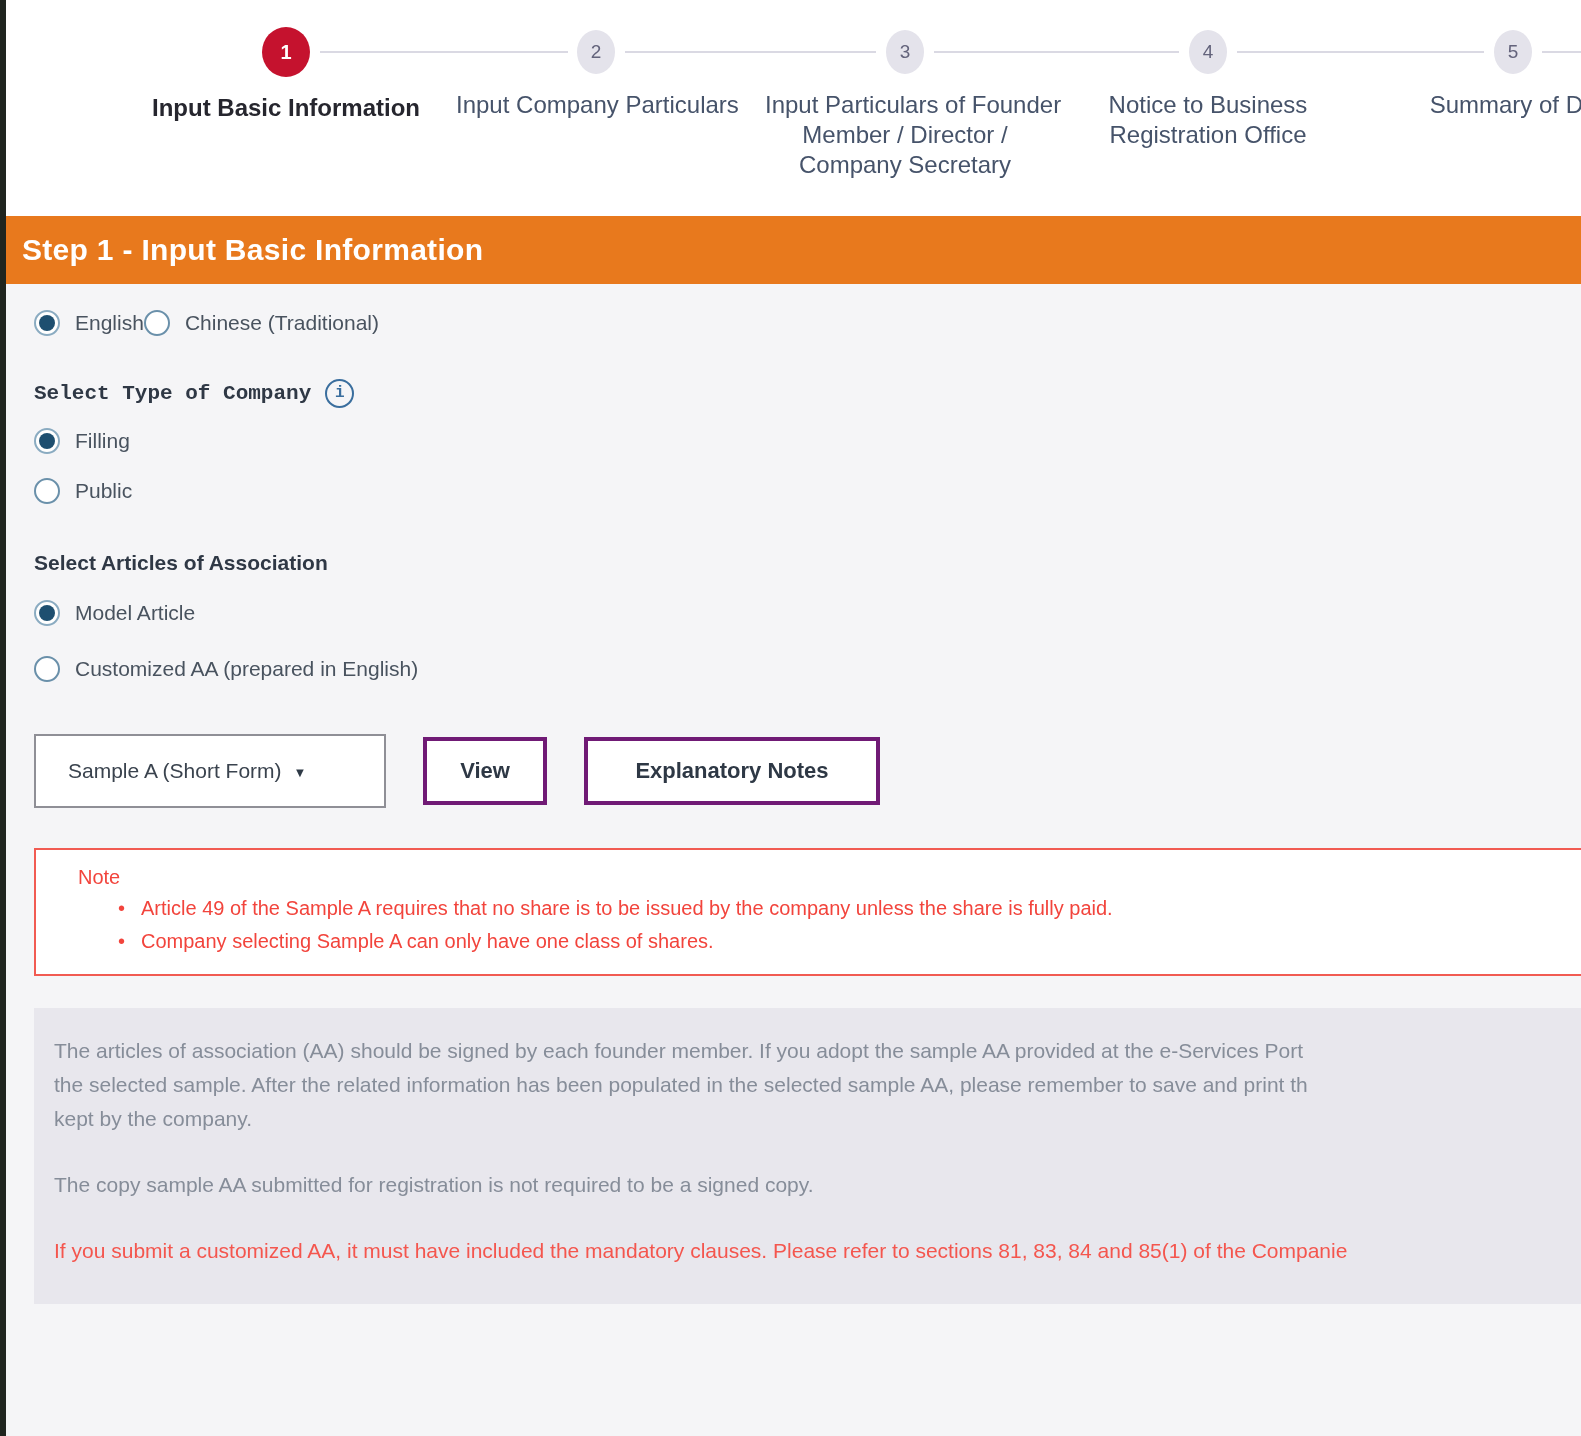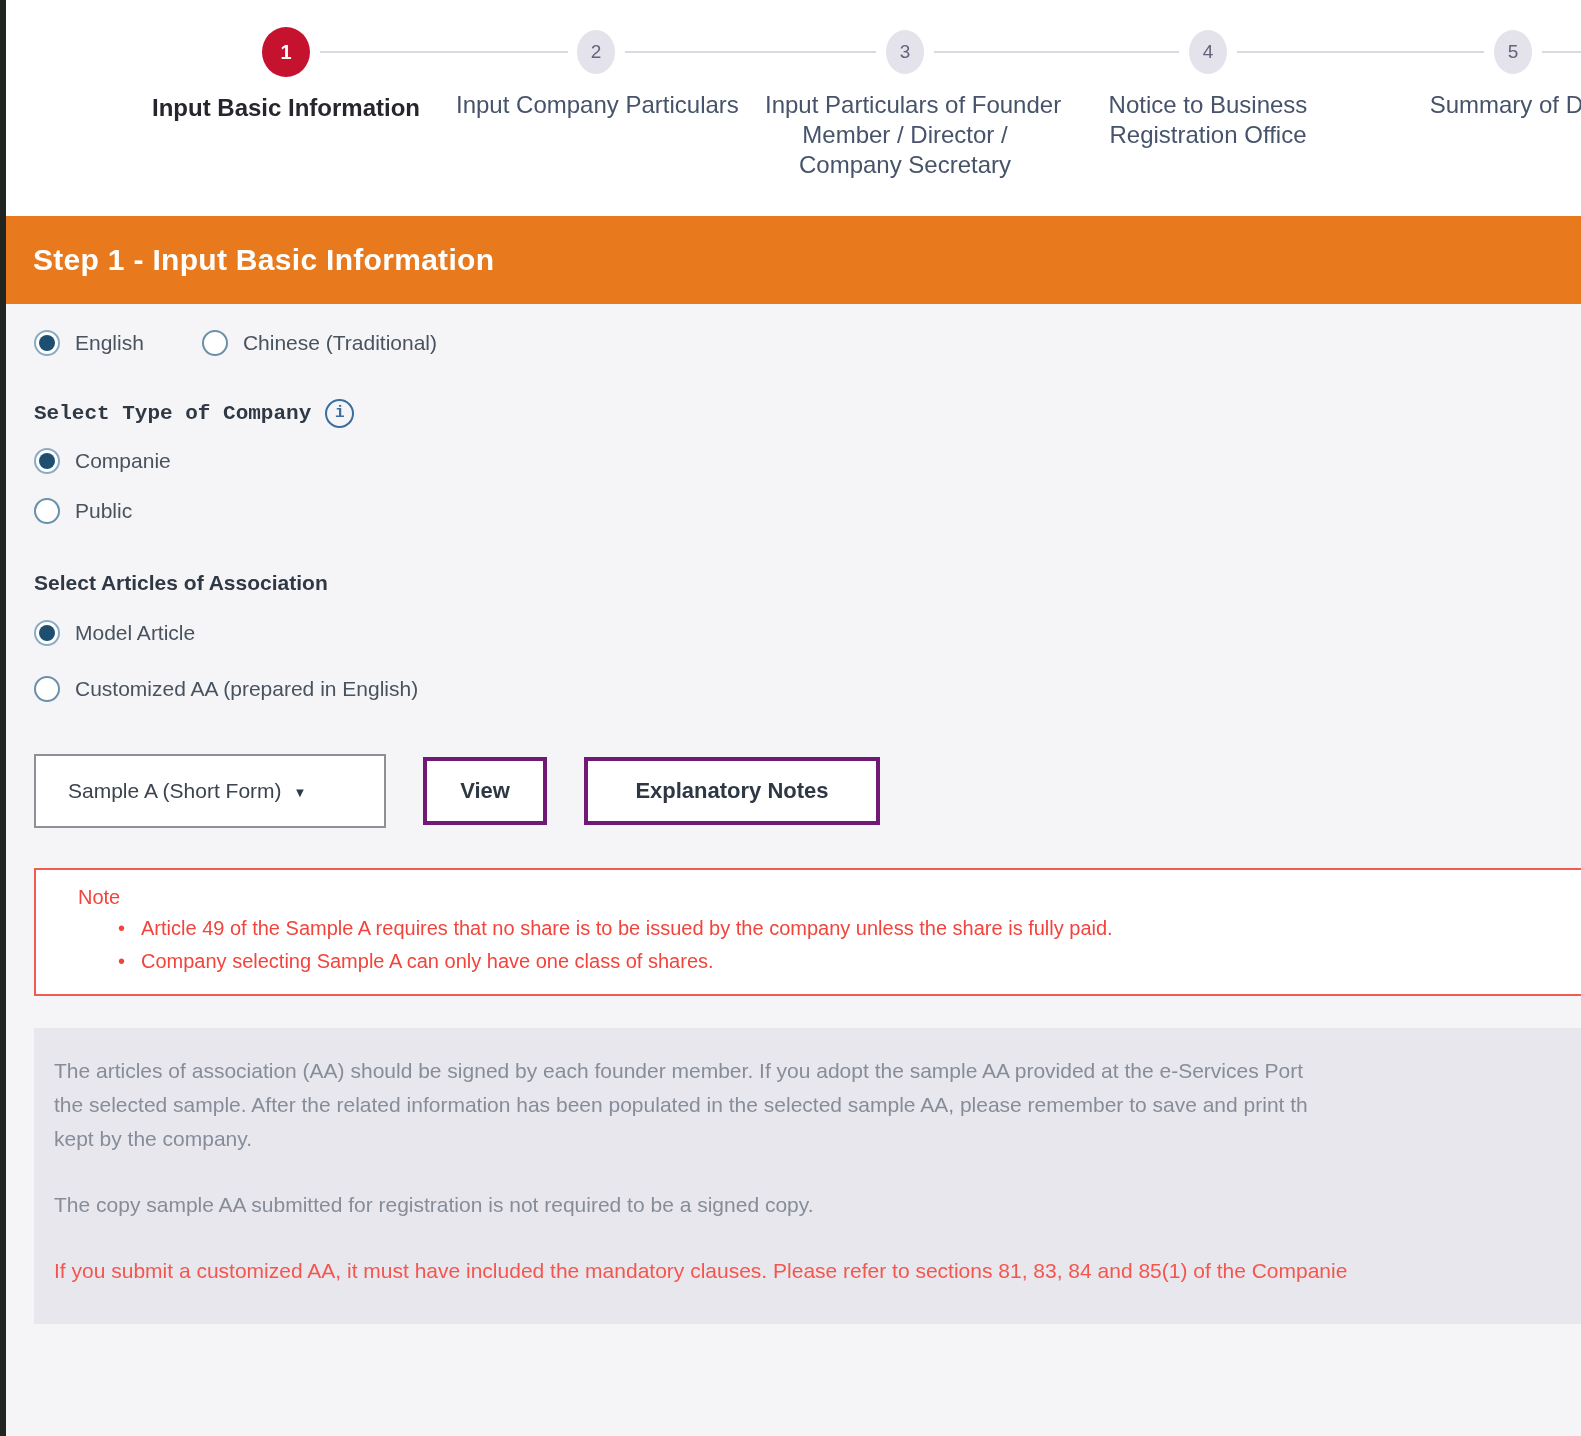--- a/index.html
+++ b/index.html
@@ -16,27 +16,27 @@
   .connector{position:absolute;top:51px;height:2px;background:#DAD9E3;}
   .step{position:absolute;text-align:center;cursor:default;}
   .step-circle{margin:0 auto;border-radius:50%;display:flex;align-items:center;justify-content:center;}
   .step-circle.inactive{width:38px;height:44px;background:#E4E3EB;color:#63637B;font-size:19px;margin-top:30px;}
   .step-circle.active{width:48px;height:50px;background:#C5122E;color:#FFFFFF;font-size:20px;font-weight:700;margin-top:27px;}
   .step-label{margin-top:16px;}
   .step-label div{font-size:24px;line-height:30px;white-space:nowrap;color:#46536A;}
   .step.current .step-label div{color:#26262E;font-weight:700;}
 
   
-  .orange-bar{height:88px;background:#E8791D;display:flex;align-items:center;padding-left:33px;}
+  .orange-bar{height:68px;background:#E8791D;display:flex;align-items:center;padding-left:22px;}
   .orange-bar .title{color:#FFFFFF;font-size:30px;font-weight:700;letter-spacing:.3px;}
 
   
   .content{padding-left:34px;}
   .section-heading{margin-top:32px;font-size:21px;font-weight:700;color:#2F3845;height:26px;display:flex;align-items:center;gap:14px;}
-  .radio-row{display:flex;gap:58px;margin-top:26px;}
+  .radio-row{display:flex;margin-top:26px;}
   .radio-option{display:flex;align-items:center;gap:15px;font-size:21px;color:#49535F;cursor:pointer;height:26px;}
   .radio{width:26px;height:26px;border-radius:50%;background:#FFFFFF;border:2px solid #6A90AA;position:relative;flex:0 0 auto;}
   .radio.selected{border-color:#8AABC1;}
   .radio.selected::after{content:"";position:absolute;inset:3px;border-radius:50%;background:#1E4F70;}
   .mt22{margin-top:22px;} .mt24{margin-top:24px;} .mt30{margin-top:30px;}
   .mt44{margin-top:44px;font-family:Liberation Mono, monospace;} .mt46{margin-top:46px;}
   .info-icon{width:29px;height:29px;border-radius:50%;border:2px solid #3A6E9E;color:#3A6E9E;display:inline-flex;align-items:center;justify-content:center;font-size:16px;font-weight:700;cursor:pointer;}
 
   .controls-row{display:flex;align-items:center;gap:37px;margin-top:52px;}
   .select-box{width:352px;height:74px;border:2px solid #8F8F96;background:#FFFFFF;display:flex;align-items:center;gap:12px;padding:0 32px;font-size:21px;color:#3A434E;cursor:pointer;}
@@ -125,21 +125,21 @@
       <span>Chinese (Traditional)</span>
     </div>
   </div>
 
   <div class="section-heading mt44">
     <span>Select Type of Company</span>
     <span class="info-icon">i</span>
   </div>
   <div class="radio-option mt22">
     <span class="radio selected"></span>
-    <span>Companie</span>
+    <span>Filling</span>
   </div>
   <div class="radio-option mt24">
     <span class="radio"></span>
     <span>Public</span>
   </div>
 
   <div class="section-heading mt46">
     <span>Select Articles of Association</span>
   </div>
   <div class="radio-option mt24">

